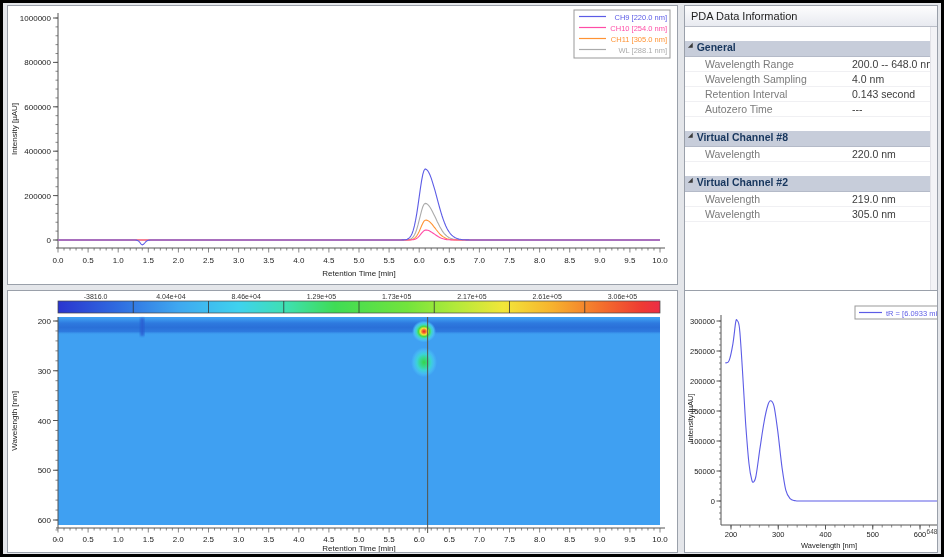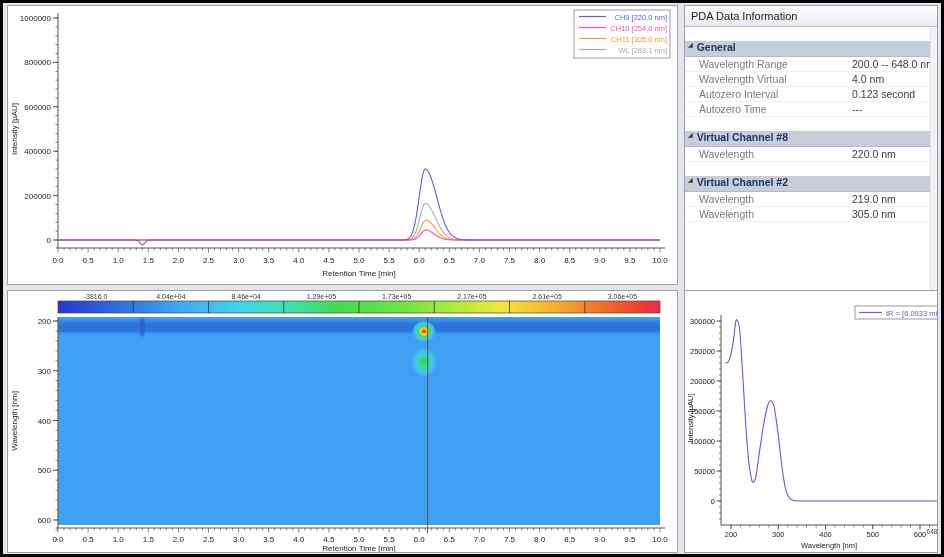--- a/index.html
+++ b/index.html
@@ -20,21 +20,21 @@
   .pda-title{
     height:21px;line-height:21px;padding-left:6px;font-size:11px;color:#1d1d1d;
     background:linear-gradient(#fdfdfe,#e8eaf0);border-bottom:1px solid #b9bdc7;
   }
   .pda-group{
     display:flex;align-items:flex-start;height:16px;background:#c7cdda;
     border-bottom:1px solid #b4bac8;color:#17365d;font-weight:bold;font-size:10.5px;margin-top:14px;
   }
   .pda-group .exp{font-size:6px;color:#3a3a3a;margin:0 4px 0 3px;}
   .pda-row{display:flex;align-items:center;height:15px;border-bottom:1px solid #f0f0f3;background:#fff;}
-  .pda-label{flex:0 0 52%;padding-left:14px;font-size:10.5px;color:#7b7b7b;overflow:hidden;white-space:nowrap;}
+  .pda-label{flex:0 0 52%;padding-left:20px;font-size:10.5px;color:#7b7b7b;overflow:hidden;white-space:nowrap;}
   .pda-value{flex:1;font-size:10.5px;color:#3c3c3c;overflow:hidden;white-space:nowrap;margin-left:36px;}
   .pda-scroll{position:absolute;right:0;top:21px;bottom:0;width:7px;background:#f3f3f6;border-left:1px solid #e2e2e7;}
 </style>
 </head>
 <body>
 
 <div class="screen">
 
   <div class="panel" id="chromPanel">
     <svg id="chromSvg" width="669" height="278" viewBox="0 0 669 278">
@@ -231,26 +231,26 @@
     <div id="pdaRows">
         <div class="pda-group">
           <span class="exp">◢</span>
           <span>General</span>
         </div>
         <div class="pda-row">
           <span class="pda-label">Wavelength Range</span>
           <span class="pda-value">200.0 -- 648.0 nm</span>
         </div>
         <div class="pda-row">
-          <span class="pda-label">Wavelength Virtual</span>
+          <span class="pda-label">Wavelength Sampling</span>
           <span class="pda-value">4.0 nm</span>
         </div>
         <div class="pda-row">
-          <span class="pda-label">Autozero Interval</span>
-          <span class="pda-value">0.123 second</span>
+          <span class="pda-label">Retention Interval</span>
+          <span class="pda-value">0.143 second</span>
         </div>
         <div class="pda-row">
           <span class="pda-label">Autozero Time</span>
           <span class="pda-value">---</span>
         </div>
         <div class="pda-group">
           <span class="exp">◢</span>
           <span>Virtual Channel #8</span>
         </div>
         <div class="pda-row">

